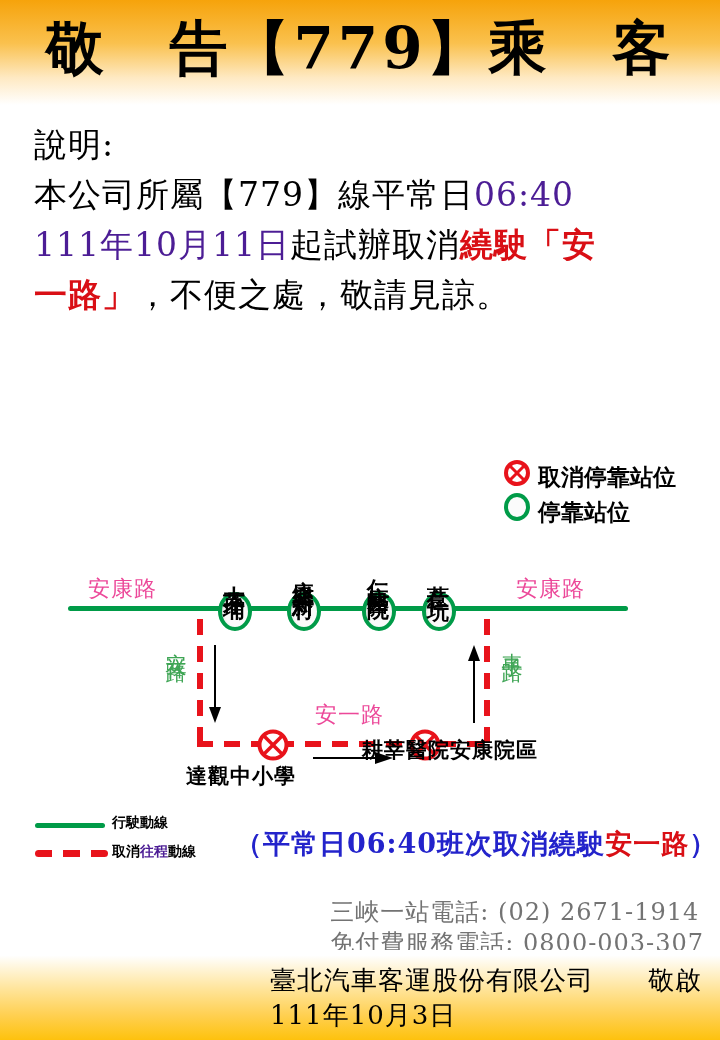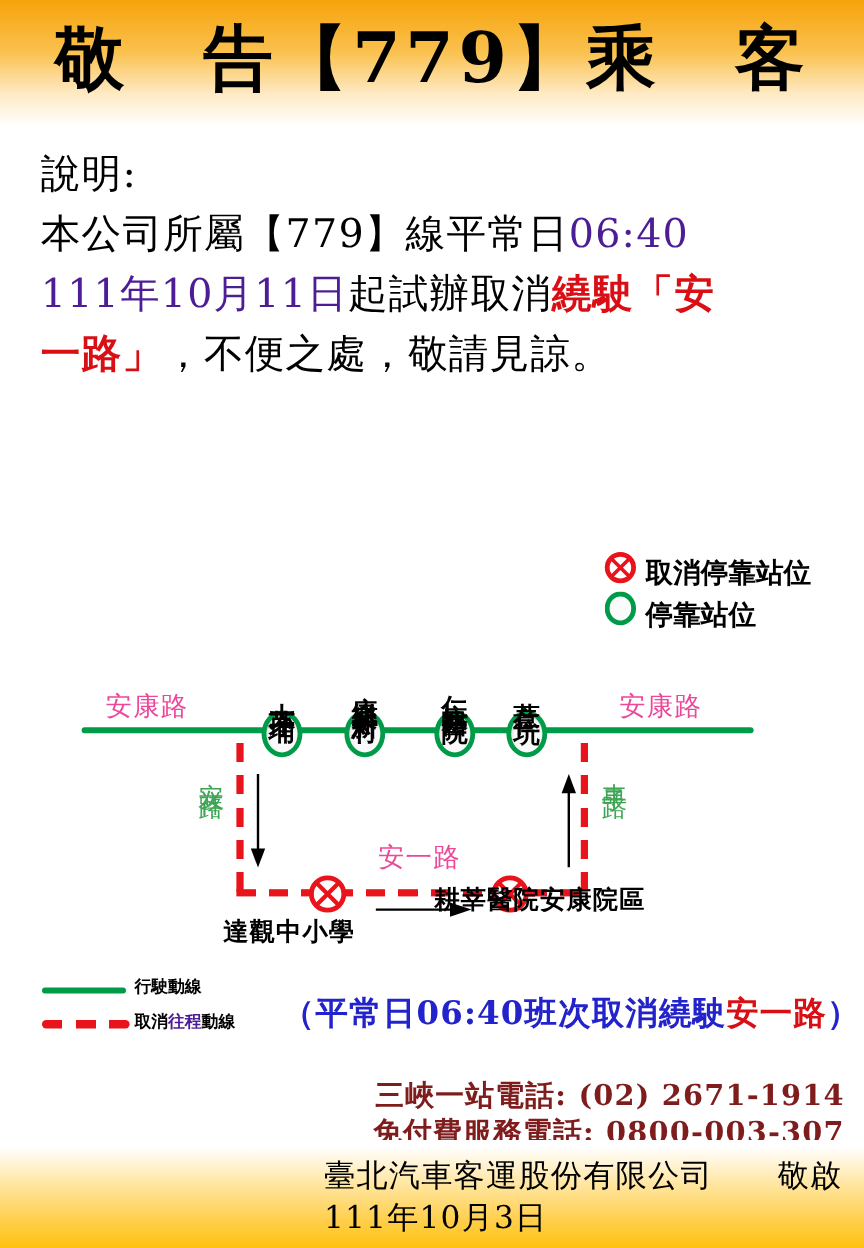--- a/index.html
+++ b/index.html
@@ -54,22 +54,22 @@
   .mini-label { font-size:14px; font-weight:bold; color:#000; }
   .leg-dash {
     width:73px; height:7px; border-radius:4px;
     background:repeating-linear-gradient(90deg,#E8131B 0 17px,transparent 17px 28px);
   }
   .blue-note { font-size:27px; font-weight:bold; color:#2323CB; letter-spacing:1px; }
   .blue-note .redb { font-weight:bold; }
 
   
   .contact {
-    position:absolute; right:16px; top:897px; text-align:right;
-    font-size:24px; line-height:31px; color:#7f1d1d; letter-spacing:1px;font-weight:bold;
+    position:absolute; right:16px; top:897px; 
+    font-size:24px; line-height:31px; color:#737373; letter-spacing:1px;
   }
   .bottom-band {
     position:absolute; left:0; top:950px; width:720px; height:90px;
     background:linear-gradient(180deg,#FFFFFF 6%,#FFE396 45%,#FFD052 72%,#FEC20D 100%);
   }
   .footer-text {
     position:absolute; right:18px; top:963px; text-align:left;
     font-size:26px; line-height:35px; color:#000; letter-spacing:1px;
   }
 </style>

